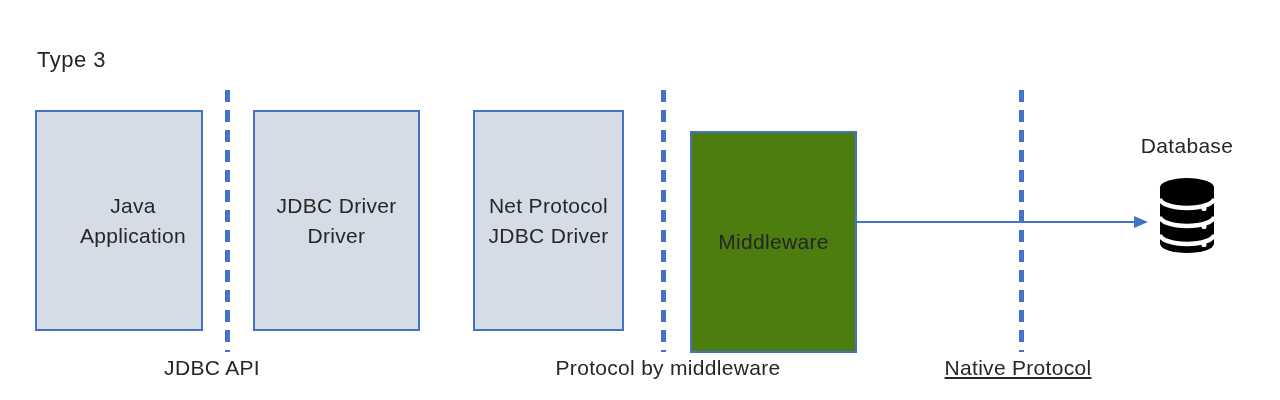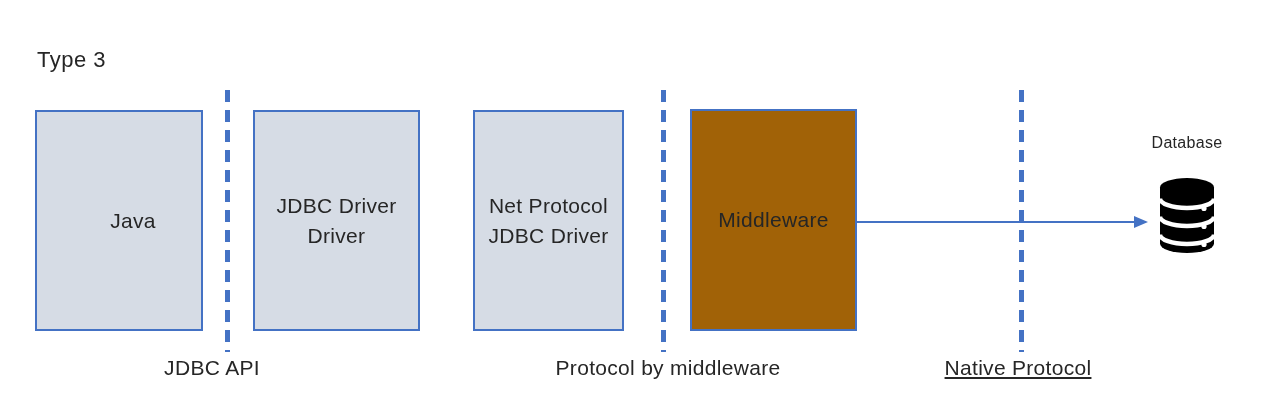--- a/index.html
+++ b/index.html
@@ -26,21 +26,21 @@
   }
 
   .box {
     position: absolute; top: 110px; height: 221px;
     border: 2px solid var(--box-border);
     background: var(--box-fill);
     display: flex; align-items: center; justify-content: center;
     text-align: center;
     font-size: 21px; line-height: 30px; letter-spacing: 0.3px;
   }
-  .box.white { background: #a16207; }
+  .box.white { background: #4d7c0f; margin-top: 22px; }
   .box1 { left: 35px;  width: 168px; padding-left: 28px; }
   .box2 { left: 253px; width: 167px; }
   .box3 { left: 473px; width: 151px; }
   .box4 { left: 690px; width: 167px; top: 109px; height: 222px; }
 
   .vline {
     position: absolute; top: 90px; height: 262px; width: 5px;
     background: repeating-linear-gradient(
       to bottom,
       var(--line) 0px, var(--line) 12px,
@@ -68,37 +68,38 @@
     position: absolute; left: 1134px; top: 216px;
     width: 0; height: 0;
     border-left: 14px solid var(--line);
     border-top: 6px solid transparent;
     border-bottom: 6px solid transparent;
   }
 
   .db-label {
     position: absolute; left: 1187px; top: 134px;
     transform: translateX(-50%);
-    font-size: 16px; letter-spacing: 0.3px; white-space: nowrap;
+    font-size: 21px; letter-spacing: 0.3px; white-space: nowrap;
   }
   .db-icon {
     position: absolute; left: 1157px; top: 177px;
     width: 60px; height: 77px;
   }
 </style>
 </head>
 <body>
 
 <div class="canvas">
 
   <div class="title">Type 3</div>
 
   <div class="box box1">
     <div>
       <div>Java</div>
+      <div>Application</div>
     </div>
   </div>
 
   <div class="box box2">
     <div>
       <div>JDBC Driver</div>
       <div>Driver</div>
     </div>
   </div>
 

